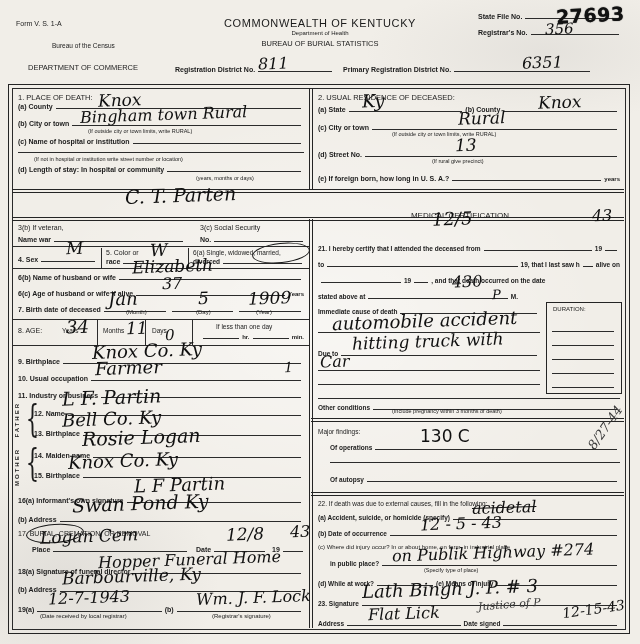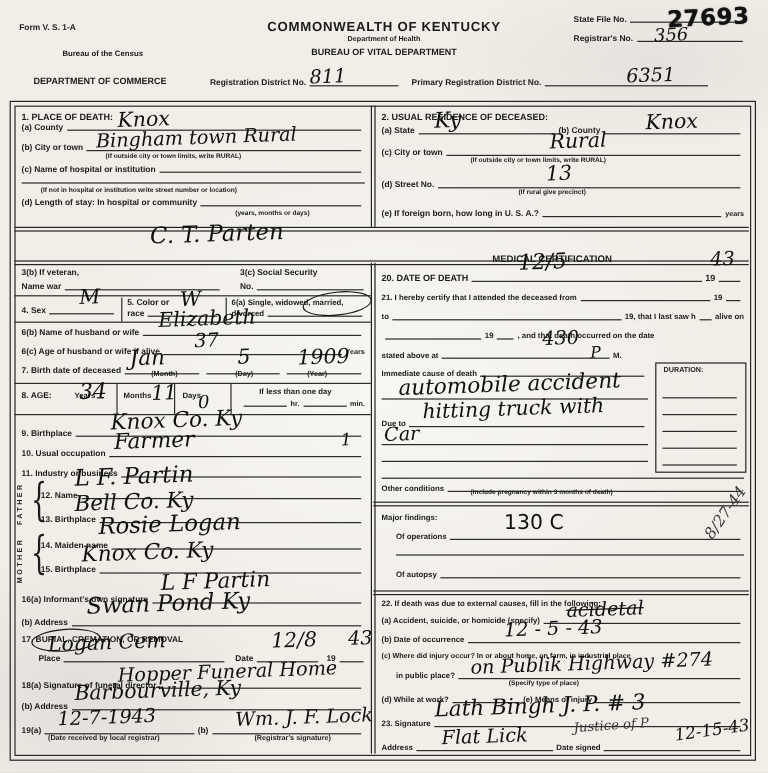--- a/index.html
+++ b/index.html
@@ -3,21 +3,21 @@
 <meta charset="utf-8">
 <style>
   html,body{margin:0;padding:0;background:#d8d5cf;}
   .sheet{position:relative;width:640px;height:644px;overflow:hidden;color:#1c1c1c;
     background:
       radial-gradient(ellipse 300px 120px at 85% 8%, rgba(120,120,120,.10), transparent 60%),
       radial-gradient(ellipse 260px 200px at 10% 90%, rgba(110,110,110,.12), transparent 60%),
       radial-gradient(ellipse 400px 300px at 50% 50%, rgba(255,255,255,.5), transparent 70%),
       #f1eee8;
     font-family:"Liberation Sans",sans-serif;}
-  .p{position:absolute;font-weight:bold;white-space:nowrap;color:#1b1b1b;}
+  .p{position:absolute;font-weight:normal;white-space:nowrap;color:#1b1b1b;}
   .sz5{font-size:5.5px;} .sz6{font-size:6px;} .sz65{font-size:6.5px;} .sz7{font-size:7px;}
   .sz75{font-size:7.5px;} .sz8{font-size:8px;} .sz11{font-size:11px;letter-spacing:.6px;}
   .ctr{text-align:center;}
   .row{position:absolute;display:flex;align-items:flex-end;white-space:nowrap;font-weight:bold;color:#1b1b1b;}
   .row span{white-space:nowrap;}
   .ln{flex:1;border-bottom:1px solid #2b2b2b;height:2px;margin:0 3px 1px 3px;}
   .lnf{border-bottom:1px solid #2b2b2b;height:2px;position:absolute;}
   .hw{position:absolute;font-family:"DejaVu Serif",serif;font-style:italic;color:#101010;
       white-space:nowrap;transform:rotate(-2deg);line-height:1;}
   .vline{position:absolute;border-left:1px solid #2b2b2b;}
@@ -39,21 +39,21 @@
 <body>
 
 <div class="sheet">
 
   <div class="p sz7" style="left:16px;top:20px;">Form V. S. 1-A</div>
   <div class="p sz75" style="left:28px;top:31px;margin-top:32px;">DEPARTMENT OF COMMERCE</div>
   <div class="p sz65" style="left:52px;top:42px;">Bureau of the Census</div>
 
   <div class="p sz11 ctr" style="left:200px;top:17px;width:240px;">COMMONWEALTH OF KENTUCKY</div>
   <div class="p sz6 ctr" style="left:200px;top:30px;width:240px;">Department of Health</div>
-  <div class="p sz75 ctr" style="left:200px;top:39px;width:240px;">BUREAU OF VITAL DEPARTMENT</div>
+  <div class="p sz75 ctr" style="left:200px;top:39px;width:240px;">BUREAU OF BURIAL STATISTICS</div>
 
   <div class="row sz7" style="left:478px;top:13px;width:144px;">
     <span>State File No.</span>
     <div class="ln"></div>
   </div>
   <div class="stamp" style="left:556px;top:4px;">27693</div>
   <div class="row sz7" style="left:478px;top:29px;width:144px;">
     <span>Registrar's  No.</span>
     <div class="ln"></div>
   </div>
@@ -294,26 +294,20 @@
     <div class="ln"></div>
     <span>(b)</span>
     <div class="ln"></div>
   </div>
   <div class="hw" style="left:48px;top:590px;font-size:16px;">12-7-1943</div>
   <div class="hw" style="left:196px;top:590px;font-size:16px;">Wm. J. F. Lock</div>
   <div class="p sz6" style="left:40px;top:613px;">(Date received by local registrar)</div>
   <div class="p sz6" style="left:212px;top:613px;">(Registrar's signature)</div>
 
   <div class="p sz8 ctr" style="left:360px;top:211px;width:200px;">MEDICAL CERTIFICATION</div>
-  <div class="row sz75" style="left:318px;top:227px;width:302px;">
-    <span>20.   DATE OF DEATH</span>
-    <div class="ln"></div>
-    <span>19</span>
-    <div class="ln" style="flex:0 0 18px;"></div>
-  </div>
   <div class="hw" style="left:432px;top:210px;font-size:18px;">12/5</div>
   <div class="hw" style="left:592px;top:208px;font-size:16px;">43</div>
 
   <div class="row sz65" style="left:318px;top:245px;width:302px;">
     <span>21.   I hereby certify that I attended the deceased from</span>
     <div class="ln"></div>
     <span>19</span>
     <div class="ln" style="flex:0 0 12px;"></div>
   </div>
   <div class="row sz65" style="left:318px;top:261px;width:302px;">

